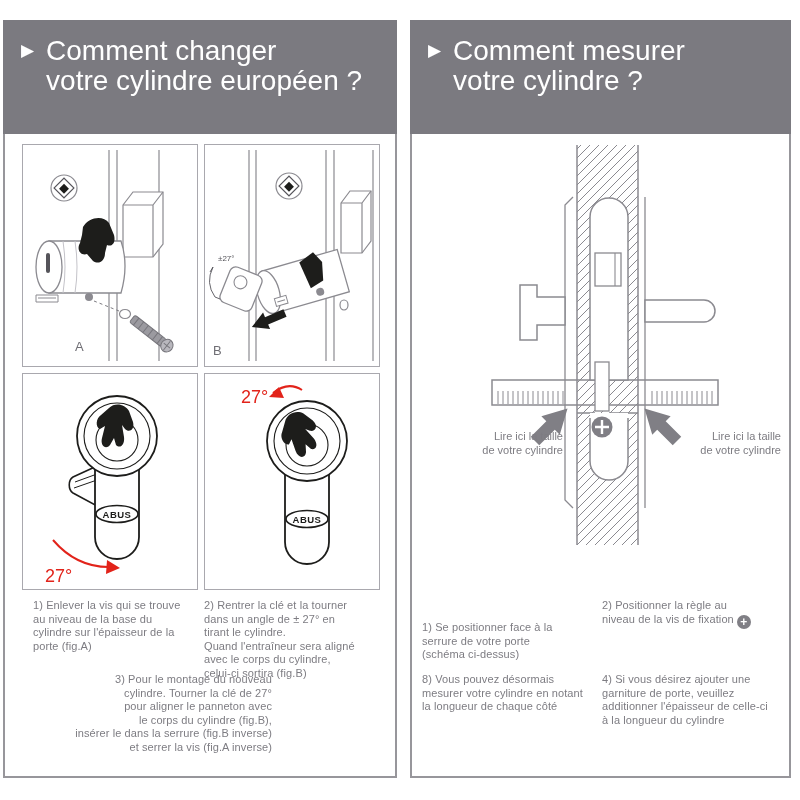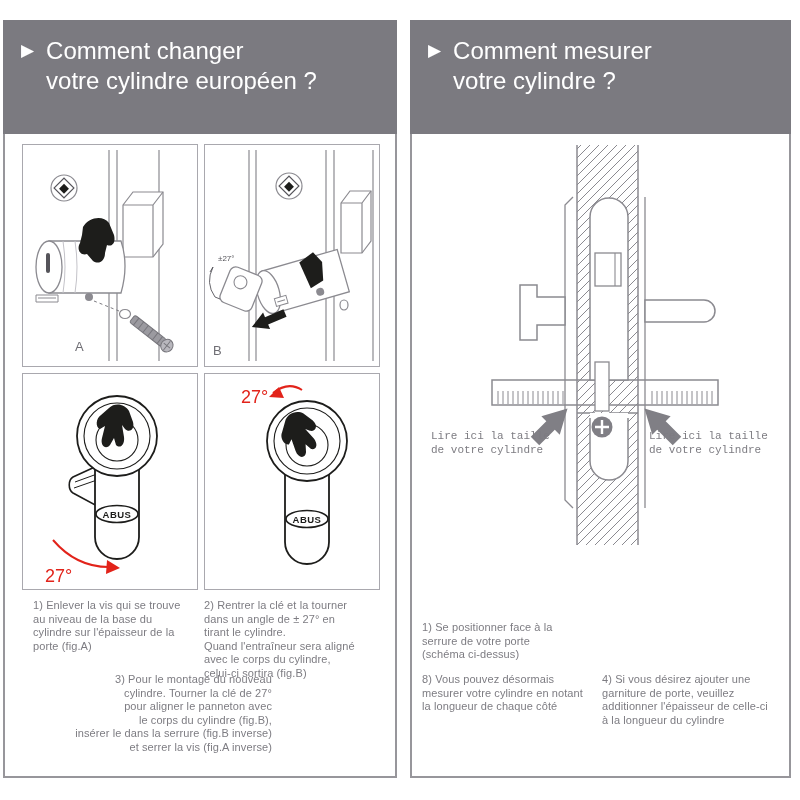--- a/index.html
+++ b/index.html
@@ -4,41 +4,41 @@
 <style>
   html,body{margin:0;padding:0;background:#ffffff;width:800px;height:800px;
     font-family:"Liberation Sans", sans-serif; -webkit-font-smoothing:antialiased;}
   .panel{position:absolute;top:20px;height:758px;background:#fff;
     border:2px solid #97969b;box-sizing:border-box;}
   .panel-left{left:3px;width:394px;}
   .panel-right{left:410px;width:381px;}
   .hdr{position:absolute;left:-2px;top:-2px;right:-2px;height:114px;background:#7b7a80;
     display:flex;align-items:flex-start;padding:16px 0 0 18px;box-sizing:border-box;}
   .tri{color:#ffffff;font-size:17px;line-height:30px;margin-right:12px;}
-  .hdr-text{color:#ffffff;font-size:24px;line-height:30px;font-weight:400;letter-spacing:0px;}
+  .hdr-text{color:#ffffff;font-size:28px;line-height:30px;font-weight:400;letter-spacing:0px;}
   .figbox{position:absolute;border:1px solid #a9a8ae;background:#fff;box-sizing:border-box;}
   .fb-a{left:17px;top:122px;width:176px;height:223px;}
   .fb-b{left:199px;top:122px;width:176px;height:223px;}
   .fb-c{left:17px;top:351px;width:176px;height:217px;}
   .fb-d{left:199px;top:351px;width:176px;height:217px;}
   .step{position:absolute;font-size:11px;line-height:13.5px;color:#7d7c82;
     white-space:pre-line;letter-spacing:0.1px;}
   .s1L{left:28px;top:577px;width:240px;}
   .s2L{left:199px;top:577px;width:180px;}
   .s3L{left:17px;top:651px;width:250px;text-align:right;}
   .s1R{left:10px;top:599px;width:175px;}
   .s2R{left:190px;top:577px;width:186px;}
   .s3R{left:10px;top:651px;width:182px;}
   .s4R{left:190px;top:651px;width:188px;}
   .plus-badge{display:inline-block;width:14px;height:14px;border-radius:50%;
     background:#807f85;color:#fff;font-size:12px;font-weight:bold;line-height:14px;
     text-align:center;vertical-align:-3px;margin-left:3px;}
   .diagram{position:absolute;left:0;top:112px;width:377px;height:470px;}
-  .measure-label{position:absolute;width:132px;text-align:left;font-size:11px;
-    line-height:14px;color:#7d7c82;white-space:pre-line;top:407px;font-family:Liberation Mono, monospace;}
+  .measure-label{position:absolute;width:132px;text-align:right;font-size:11px;
+    line-height:14px;color:#7d7c82;white-space:pre-line;top:407px;}
   .ml-left{left:19px;}
   .ml-right{left:237px;}
   svg{display:block;}
   svg text{font-family:"Liberation Sans", sans-serif;}
 </style>
 </head>
 <body>
 
 <div class="panel panel-left">
   <div class="hdr">
@@ -252,20 +252,22 @@
   </svg>
 
   <div class="measure-label ml-left">Lire ici la taille
 de votre cylindre</div>
   <div class="measure-label ml-right">Lire ici la taille
 de votre cylindre</div>
 
   <div class="step s1R">1)  Se positionner face à la
 serrure de votre porte
 (schéma ci-dessus)</div>
+  <div class="step s2R"><span>2)  Positionner la règle au
+niveau de la vis de fixation</span><span class="plus-badge">+</span></div>
   <div class="step s3R">8)  Vous pouvez désormais
 mesurer votre cylindre en notant
 la longueur de chaque côté</div>
   <div class="step s4R">4) Si vous désirez ajouter une
 garniture de porte, veuillez
 additionner l'épaisseur de celle-ci
 à la longueur du cylindre</div>
 </div>
 
 </body></html>

